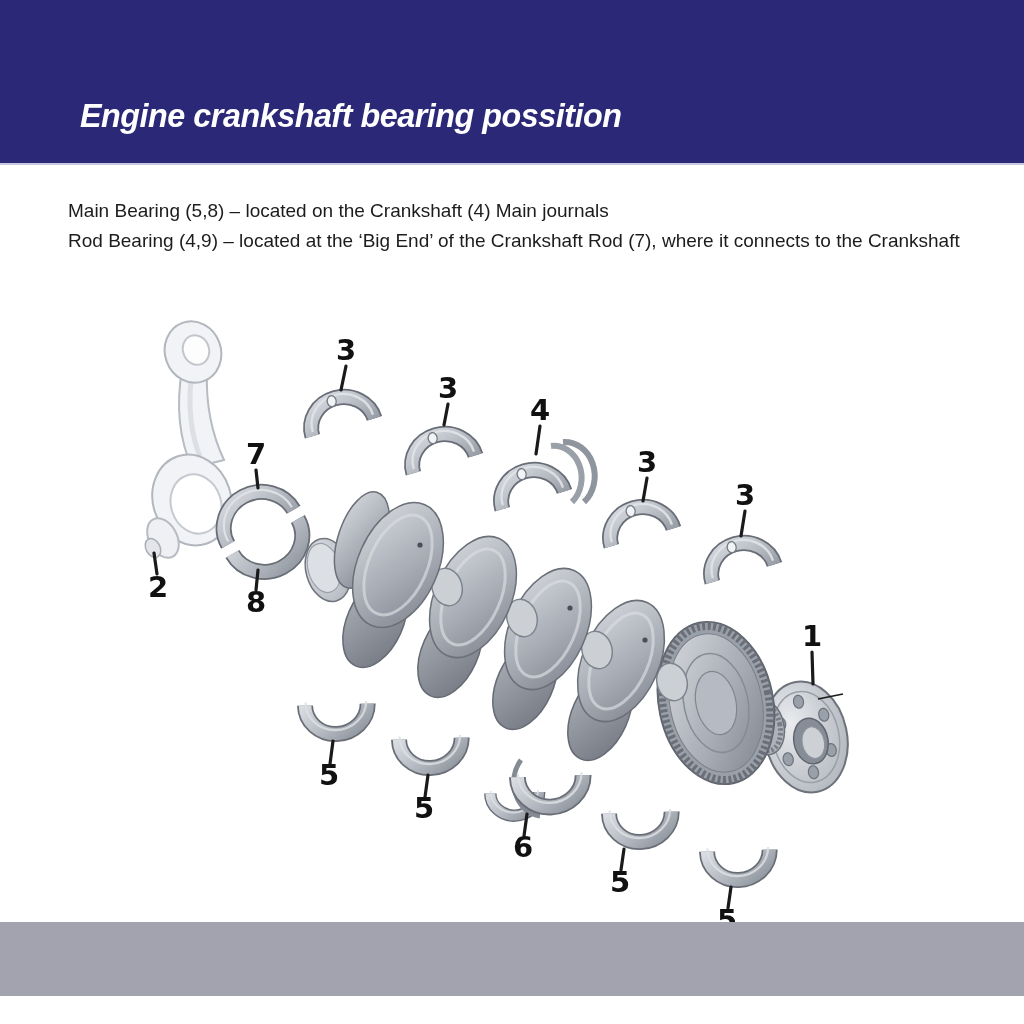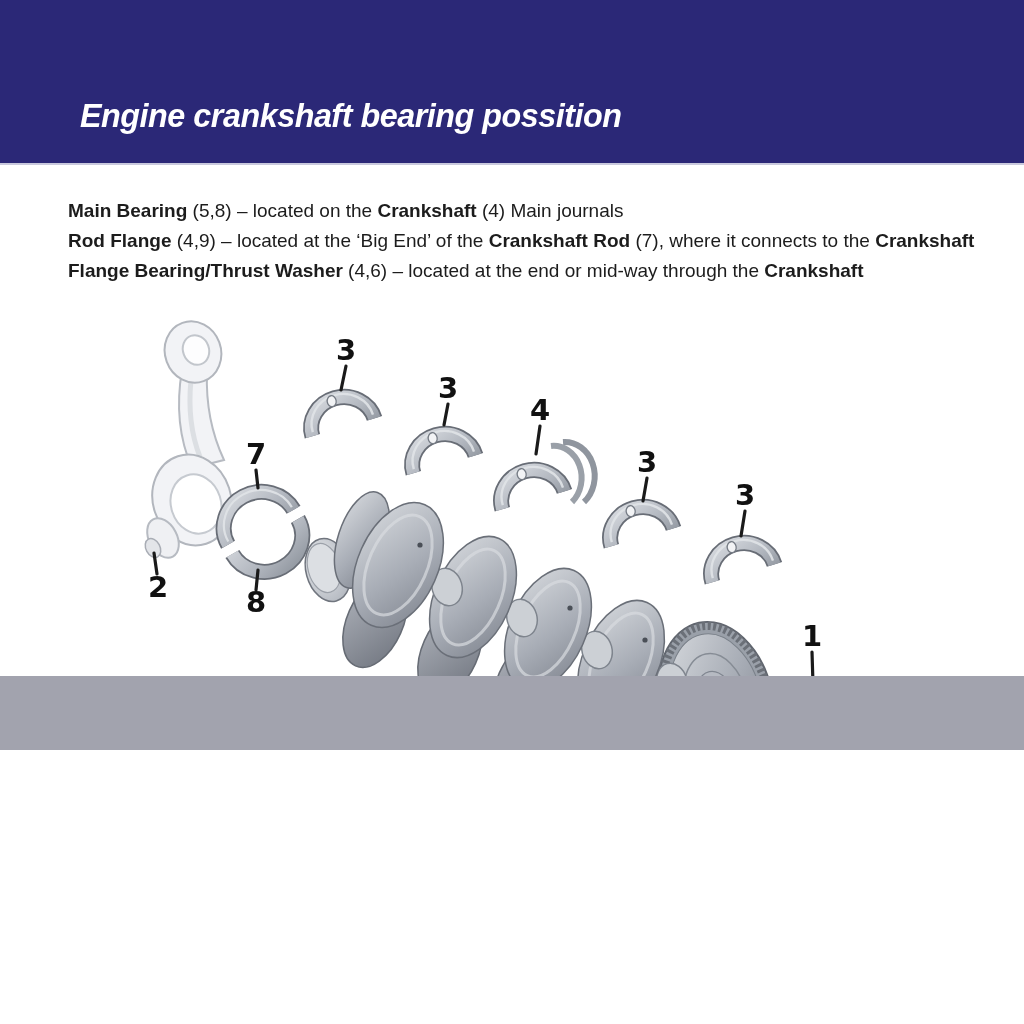--- a/index.html
+++ b/index.html
@@ -1,44 +1,43 @@
 <!DOCTYPE html>
 <html><head>
 <meta charset="utf-8">
 <style>
   html,body{margin:0;padding:0;background:#ffffff;}
-  .page{position:relative;width:1024px;height:750px;background:#ffffff;overflow:hidden;
+  .page{position:relative;width:1024px;height:996px;background:#ffffff;overflow:hidden;
         font-family:"Liberation Sans",sans-serif;}
   .header{position:absolute;top:0;left:0;width:1024px;height:163px;background:#2b2877;
           border-bottom:2px solid #c9c9dd;}
   .title{position:absolute;left:80px;top:96px;margin:0;color:#ffffff;font-size:34px;
          font-style:italic;font-weight:bold;letter-spacing:-0.5px;white-space:nowrap;
          transform:scaleX(0.95);transform-origin:left center;}
   .desc{position:absolute;left:68px;top:196px;width:930px;font-size:19px;color:#1c1c1c;}
   .desc p{margin:0;line-height:30px;white-space:pre-wrap;}
-  .b{font-weight:bold;}
+  .b{font-weight:normal;}
   .diagram{position:absolute;top:300px;left:0;}
   .footer{position:absolute;left:0;bottom:0;width:1024px;height:74px;background:#a2a3ae;}
   .callout{font-family:"DejaVu Sans","Liberation Sans",sans-serif;font-weight:bold;
            font-size:29px;fill:#111111;}
   .leader{stroke:#1a1a1a;stroke-width:3.2;stroke-linecap:round;}
 </style>
 </head>
 <body>
 
 <div class="page">
 
   <header class="header">
     <h1 class="title">Engine crankshaft bearing possition</h1>
   </header>
 
   <section class="desc">
     <p><span class="b">Main Bearing</span><span> (5,8) – located on the </span><span class="b">Crankshaft</span><span> (4) Main journals</span></p>
-    <p><span class="b">Rod Flange</span><span> (4,9) – located at the ‘Big End’ of the </span><span class="b">Crankshaft Rod</span><span> (7), where it connects to the </span><span class="b">Crankshaft</span></p>
-    <p><span class="b">Flange Bearing/Thrust Washer</span><span> (4,6) – located at the end or mid-way through the </span><span class="b">Crankshaft</span></p>
+    <p><span class="b">Rod Bearing</span><span> (4,9) – located at the ‘Big End’ of the </span><span class="b">Crankshaft Rod</span><span> (7), where it connects to the </span><span class="b">Crankshaft</span></p>
   </section>
 
   <svg class="diagram" width="1024" height="650" viewBox="0 300 1024 650" xmlns="http://www.w3.org/2000/svg">
     <defs>
       <linearGradient id="gMetal" x1="0" y1="0" x2="1" y2="1">
         <stop offset="0" stop-color="#d8dbdf"></stop>
           <stop offset="0.55" stop-color="#a8adb6"></stop>
           <stop offset="1" stop-color="#7e838d"></stop>
       </linearGradient>
       <linearGradient id="gDark" x1="0" y1="0" x2="1" y2="1">

